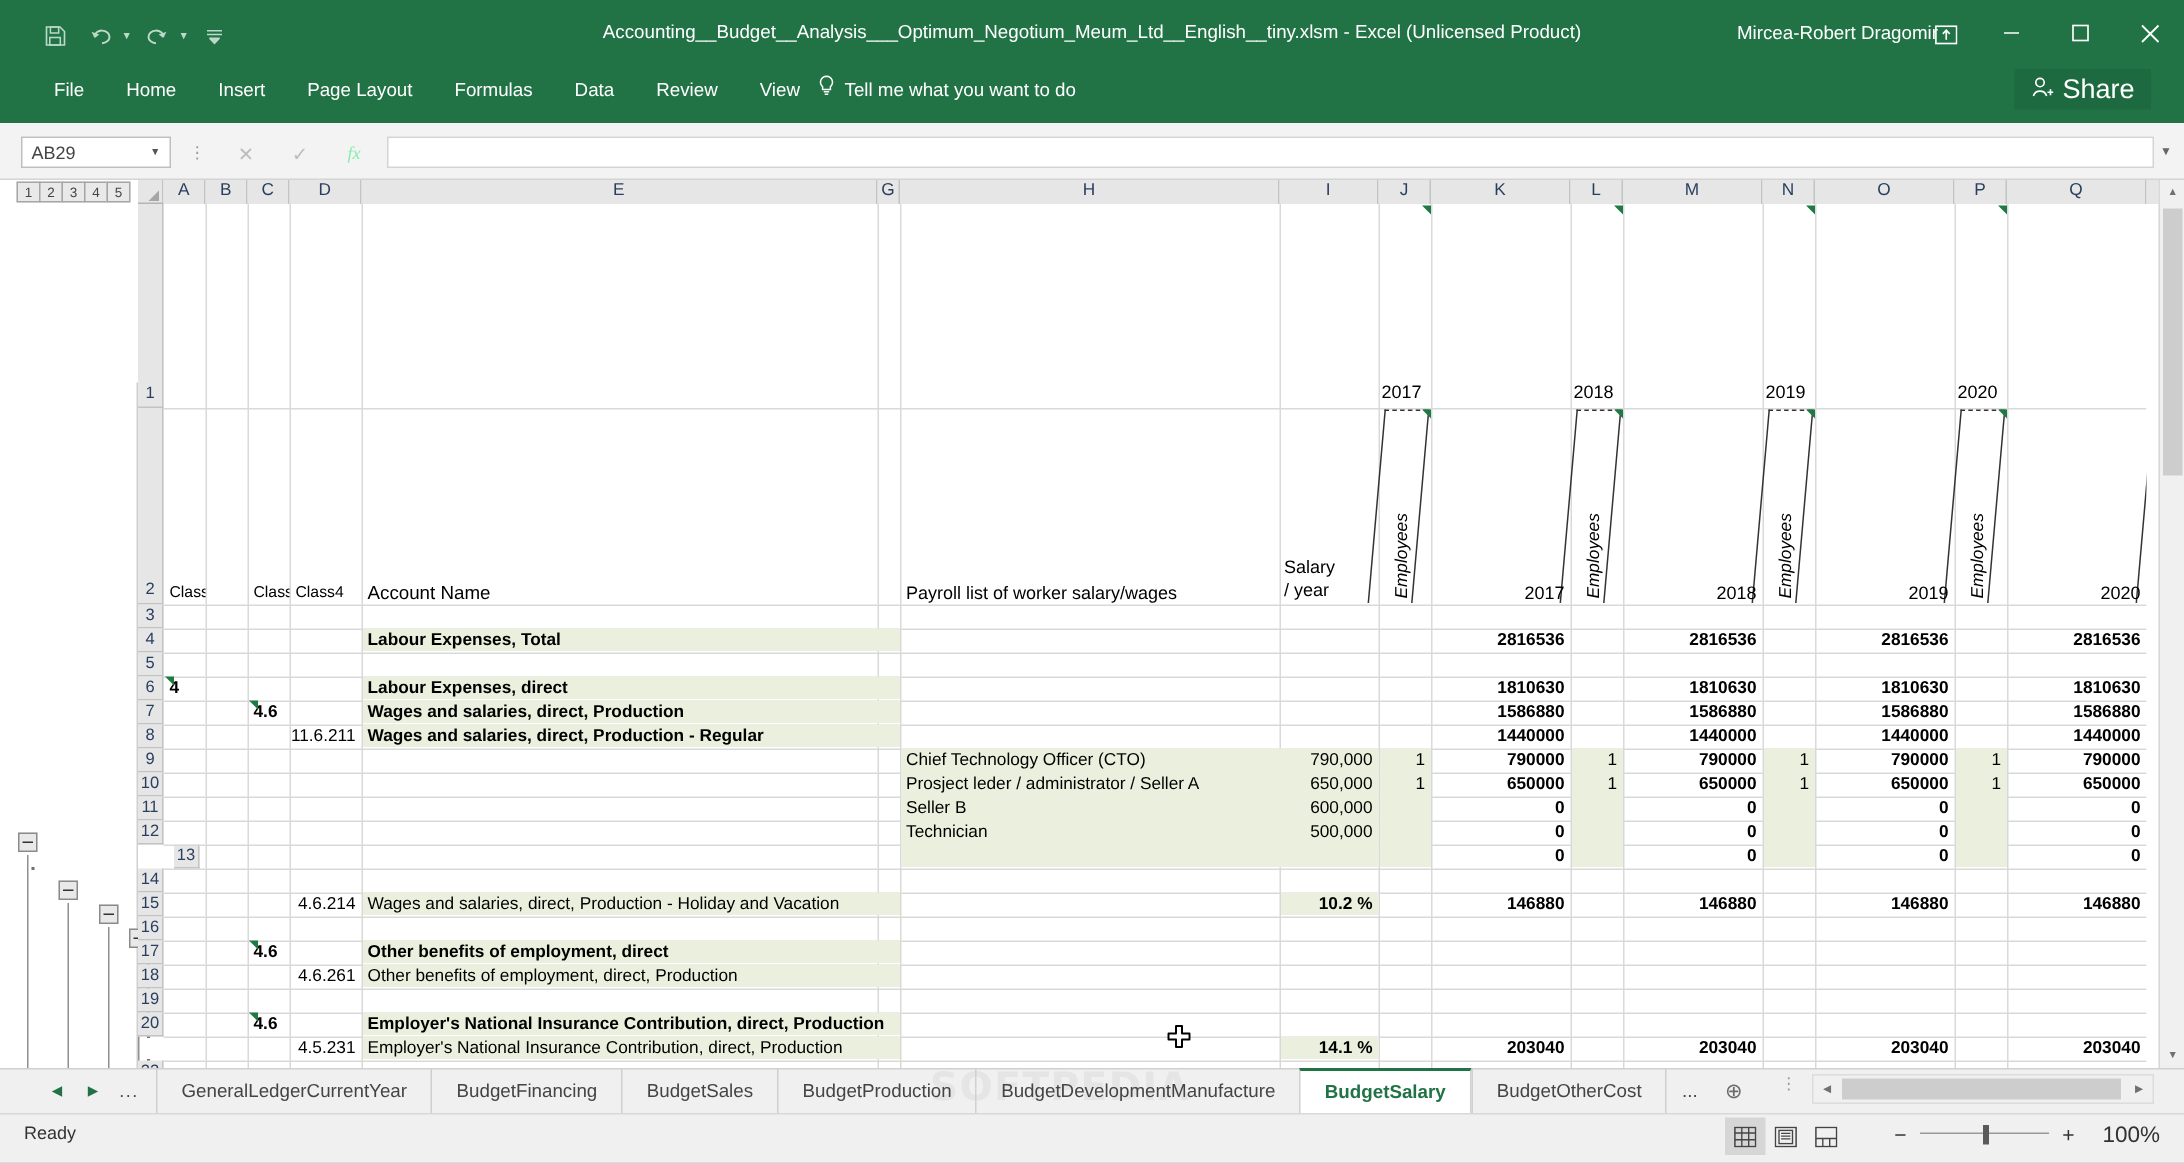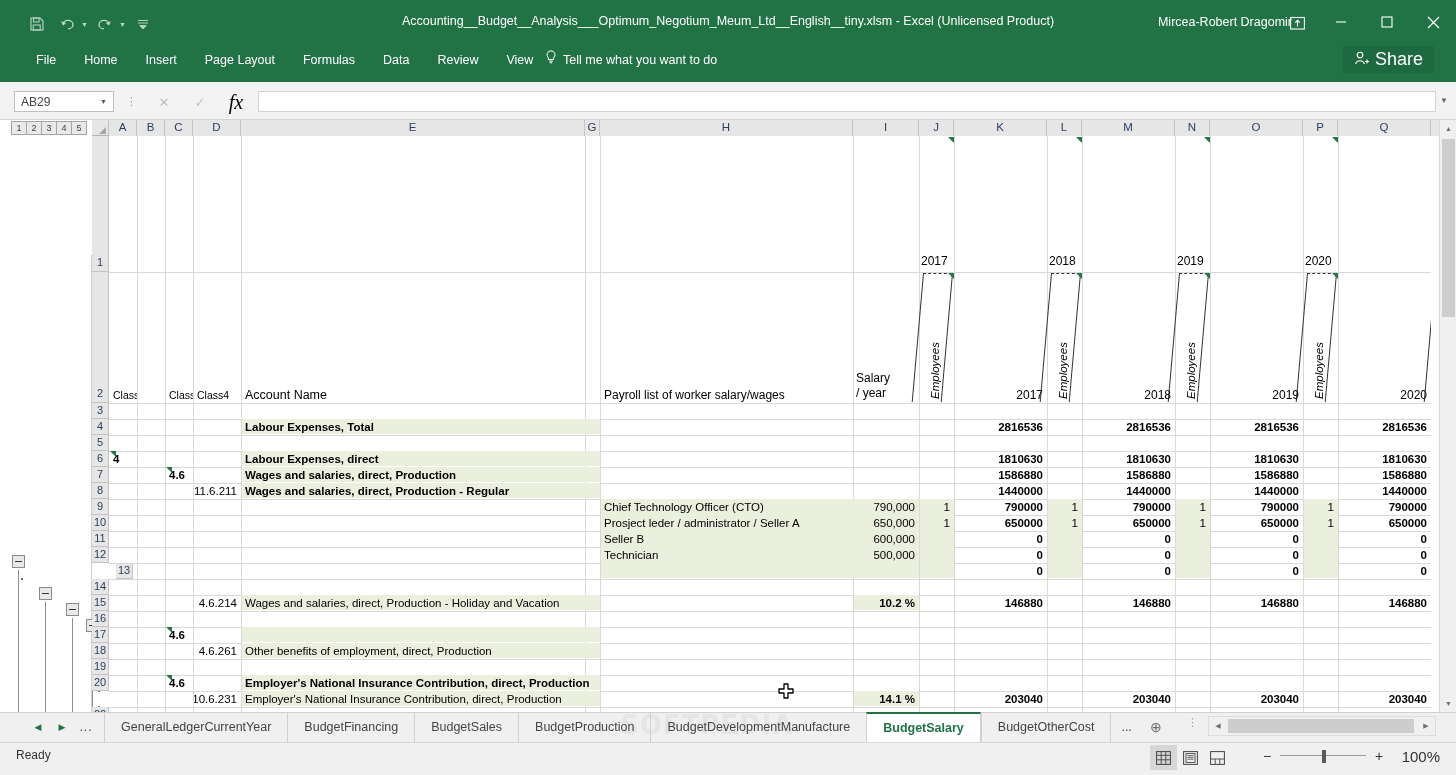--- a/index.html
+++ b/index.html
@@ -44,21 +44,21 @@
   .fbar { position:absolute; left:0; top:82px; width:1456px; height:38px; background:#f3f3f3;
           border-bottom:1px solid #d4d4d4; }
   .namebox { position:absolute; left:14px; top:91px; width:100px; height:21px; background:#ffffff;
              border:1px solid #bfbfbf; display:flex; align-items:center; }
   .namebox span { padding-left:6px; font-size:12px; color:#444; }
   .namebox .nb-caret { position:absolute; right:6px; font-size:7px; color:#555; }
   .fb-dots { position:absolute; left:126px; top:95px; color:#9a9a9a; font-size:11px; letter-spacing:0; }
   .fb-icons { position:absolute; left:146px; top:92px; display:flex; align-items:center; gap:0; }
   .fb-icon { width:36px; height:20px; display:flex; align-items:center; justify-content:center;
              color:#bdbdbd; font-size:13px; cursor:pointer; }
-  .fb-icon.fx { color:#000000; font-style:italic; font-family:"Liberation Serif", serif; font-size:20px; }
+  .fb-icon.fx { color:#86efac; font-style:italic; font-family:"Liberation Serif", serif; font-size:12px; }
   .fb-input { position:absolute; left:258px; top:91px; width:1178px; height:21px;
               background:#ffffff; border:1px solid #d4d4d4; }
   .fb-expand { position:absolute; right:8px; top:96px; font-size:8px; color:#666; cursor:pointer; }
 
   
   .gridwrap { position:absolute; left:0; top:120px; width:1456px; height:592px;
               background:#ffffff; overflow:hidden; }
 
   
   .outline-hdr { position:absolute; left:0; top:0; width:92px; height:15px; background:#ffffff; }
@@ -497,26 +497,27 @@
         <div class="cell r" style="left: 1230px; top: 427px; width: 92px; height: 16px; font-weight: bold;">0</div>
         <div class="cell r" style="left: 85px; top: 459px; width: 47px; height: 16px;">4.6.214</div>
         <div class="cell l" style="left: 133px; top: 459px; width: 520px; height: 16px;">Wages and salaries, direct, Production - Holiday and Vacation</div>
         <div class="cell r" style="left: 745px; top: 459px; width: 65px; height: 16px; font-weight: bold;">10.2 %</div>
         <div class="cell r" style="left: 846px; top: 459px; width: 92px; height: 16px; font-weight: bold;">146880</div>
         <div class="cell r" style="left: 974px; top: 459px; width: 92px; height: 16px; font-weight: bold;">146880</div>
         <div class="cell r" style="left: 1102px; top: 459px; width: 92px; height: 16px; font-weight: bold;">146880</div>
         <div class="cell r" style="left: 1230px; top: 459px; width: 92px; height: 16px; font-weight: bold;">146880</div>
         <div class="cell l" style="left: 57px; top: 491px; width: 27px; height: 16px; font-weight: bold;">4.6</div>
         <div class="cmtmark" style="left: 57px; top: 491px;"></div>
+        <div class="cell l" style="left: 133px; top: 491px; width: 520px; height: 16px; font-weight: bold;">Other benefits of employment, direct</div>
         <div class="cell r" style="left: 85px; top: 507px; width: 47px; height: 16px;">4.6.261</div>
         <div class="cell l" style="left: 133px; top: 507px; width: 520px; height: 16px;">Other benefits of employment, direct, Production</div>
         <div class="cell l" style="left: 57px; top: 539px; width: 27px; height: 16px; font-weight: bold;">4.6</div>
         <div class="cmtmark" style="left: 57px; top: 539px;"></div>
         <div class="cell l" style="left: 133px; top: 539px; width: 520px; height: 16px; font-weight: bold;">Employer's National Insurance Contribution, direct, Production</div>
-        <div class="cell r" style="left: 85px; top: 555px; width: 47px; height: 16px;">10.6.231</div>
+        <div class="cell r" style="left: 85px; top: 555px; width: 47px; height: 16px;">4.5.231</div>
         <div class="cell l" style="left: 133px; top: 555px; width: 520px; height: 16px;">Employer's National Insurance Contribution, direct, Production</div>
         <div class="cell r" style="left: 745px; top: 555px; width: 65px; height: 16px; font-weight: bold;">14.1 %</div>
         <div class="cell r" style="left: 846px; top: 555px; width: 92px; height: 16px; font-weight: bold;">203040</div>
         <div class="cell r" style="left: 974px; top: 555px; width: 92px; height: 16px; font-weight: bold;">203040</div>
         <div class="cell r" style="left: 1102px; top: 555px; width: 92px; height: 16px; font-weight: bold;">203040</div>
         <div class="cell r" style="left: 1230px; top: 555px; width: 92px; height: 16px; font-weight: bold;">203040</div>
       </div>
   </div>
 
   <div class="vsb">

